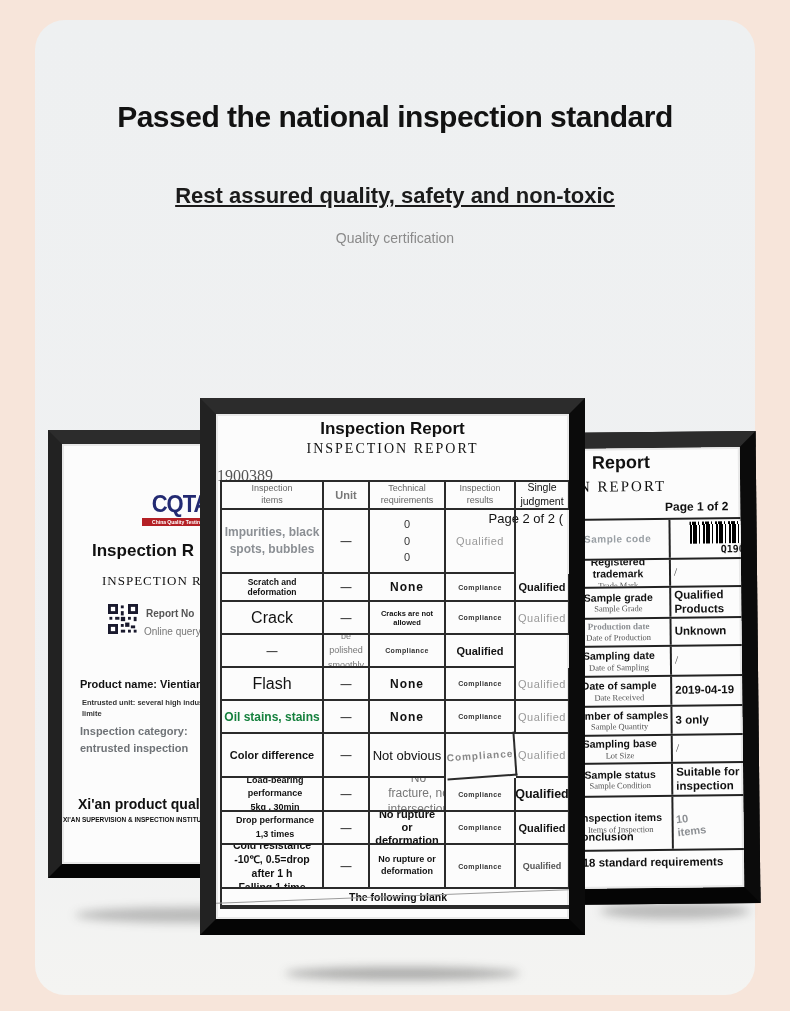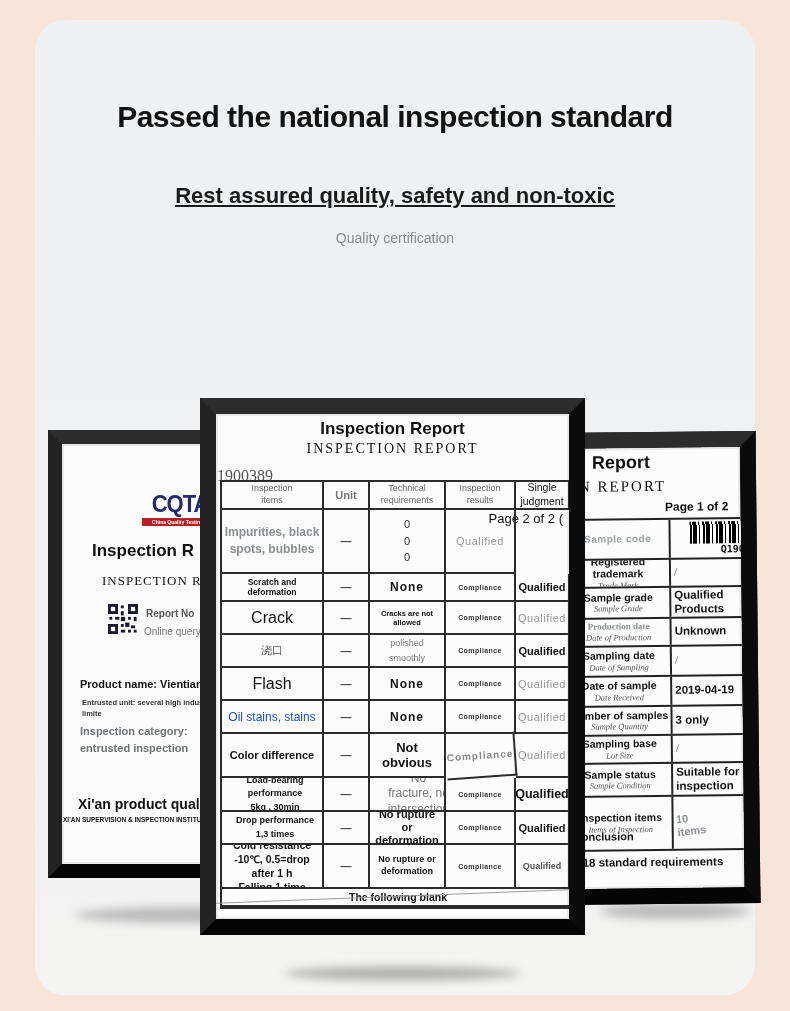--- a/index.html
+++ b/index.html
@@ -37,47 +37,47 @@
   .chead .ccell:nth-child(2){font-size:11px;font-weight:700;color:#777;}
   .chead .ccell:nth-child(5){font-size:10.5px;font-weight:400;color:#111;}
   .u{font-size:11px;font-weight:700;color:#444;}
   .res{font-size:7px;font-weight:700;color:#333;letter-spacing:.4px;}
   .res-big{font-size:10px;color:#888;font-weight:700;transform:rotate(-4deg);letter-spacing:1px;}
   .res-num{font-size:11px;color:#333;line-height:1.5;}
   .i-gray2{font-size:12px;font-weight:700;color:#8b8f94;line-height:1.4;}
   .i-tiny{font-size:8.5px;font-weight:800;}
   .i-xl{font-size:16px;font-weight:400;}
   .i-cn{font-size:11px;color:#555;}
-  .i-gray{font-size:12px;font-weight:400;color:#1d4ed8;text-align:right;}
+  .i-gray{font-size:12px;font-weight:700;color:#15803d;text-align:right;}
   .i-md{font-size:11px;font-weight:800;}
   .i-two{font-size:9px;font-weight:800;line-height:1.5;padding-left:8px;}
   .i-three{font-size:10.5px;font-weight:800;line-height:1.35;}
   .t-spec{font-size:9px;line-height:1.6;color:#333;font-family:"Liberation Serif",serif;}
   .t-none{font-size:12px;font-weight:800;letter-spacing:1px;}
   .t-crack{font-size:7.5px;font-weight:800;}
   .t-gate{font-size:9px;color:#777;line-height:1.6;}
-  .t-obvious{font-size:13px;font-weight:700;}
+  .t-obvious{font-size:13px;font-weight:400;}
   .t-fract{font-size:12px;color:#777;line-height:1.3;padding-left:25px;}
   .t-rupt{font-size:11px;font-weight:800;line-height:1.2;}
   .t-rupt2{font-size:9px;font-weight:800;line-height:1.3;}
   .q-gray{font-size:11px;color:#999;letter-spacing:.5px;}
   .q-bold{font-size:11px;font-weight:800;}
   .q-xl{font-size:12.5px;font-weight:800;}
   .q-sm{font-size:9px;font-weight:600;color:#555;}
   .c-footer{border-bottom:2px solid #2b2b2b;text-align:center;font-size:10.5px;font-weight:800;padding:2px 0;}
   .edge-line{position:absolute;left:-5px;right:-5px;bottom:22px;height:1px;background:#9a9a9a;transform:rotate(-2.2deg);}
   
   .r-title{position:absolute;top:4px;left:26px;font-size:18px;font-weight:800;}
   .r-sub{position:absolute;top:30px;left:0;font-family:"Liberation Serif",serif;font-size:15px;letter-spacing:2px;}
   .r-page{position:absolute;top:52px;right:12px;font-size:12px;font-weight:800;}
   .r-table{position:absolute;top:70px;left:0;width:178px;border-top:2px solid #222;}
   .rrow{display:grid;grid-template-columns:104px 74px;border-bottom:2px solid #222;}
   .rlab{border-right:2px solid #222;display:flex;flex-direction:column;align-items:center;justify-content:center;text-align:center;padding:1px 2px;box-sizing:border-box;overflow:hidden;}
   .rlab .main{font-size:10.5px;font-weight:800;line-height:1.2;}
-  .rlab .sub{font-family:"Liberation Serif",serif;font-size:8.5px;color:#555;line-height:1.3;font-style:italic;}
+  .rlab .sub{font-family:"Liberation Serif",serif;font-size:8.5px;color:#555;line-height:1.3;}
   .rval{display:flex;flex-direction:column;align-items:flex-start;justify-content:center;font-size:11.5px;font-weight:800;padding:1px 3px;box-sizing:border-box;overflow:hidden;line-height:1.2;}
   .rrow.slash .rval{font-weight:400;font-family:"Liberation Serif",serif;color:#444;}
   .rrow.r9 .rval{font-weight:600;color:#8d9094;font-size:11px;transform:rotate(-6deg);}
   .rrow.r3 .rlab .main{color:#8a8d91;font-family:"Liberation Serif",serif;font-weight:600;font-size:9px;}
   .rrow.r0 .rlab .main{color:#9aa0a5;font-size:10px;letter-spacing:.5px;}
   .barcode{width:56px;height:22px;align-self:flex-end;margin-right:-4px;
            background:repeating-linear-gradient(90deg,#000 0 2px,#fff 2px 3px,#000 3px 7px,#fff 7px 9px,#000 9px 10px,#fff 10px 13px);}
   .barcode-text{align-self:flex-end;margin-right:-3px;font-family:"DejaVu Sans Mono",monospace;font-size:10px;font-weight:700;}
   .r-conc{position:absolute;top:382px;left:4px;font-size:11px;font-weight:800;}
   .r-conc2{position:absolute;top:408px;left:-4px;font-size:11.5px;font-weight:800;white-space:nowrap;}
@@ -273,21 +273,20 @@
             <div class="ccell q-bold">Qualified</div>
           </div>
           <div class="crow" style="height: 33px;">
             <div class="ccell pre i-xl">Crack</div>
             <div class="ccell u">—</div>
             <div class="ccell pre t-crack">Cracks are not allowed</div>
             <div class="ccell res">Compliance</div>
             <div class="ccell q-gray">Qualified</div>
           </div>
           <div class="crow" style="height: 33px;">
-            <div class="ccell pre i-cn">浇口</div>
             <div class="ccell u">—</div>
             <div class="ccell pre t-gate">Should be polished smoothly
 Whole</div>
             <div class="ccell res">Compliance</div>
             <div class="ccell q-bold">Qualified</div>
           </div>
           <div class="crow" style="height: 33px;">
             <div class="ccell pre i-xl">Flash</div>
             <div class="ccell u">—</div>
             <div class="ccell pre t-none">None</div>

